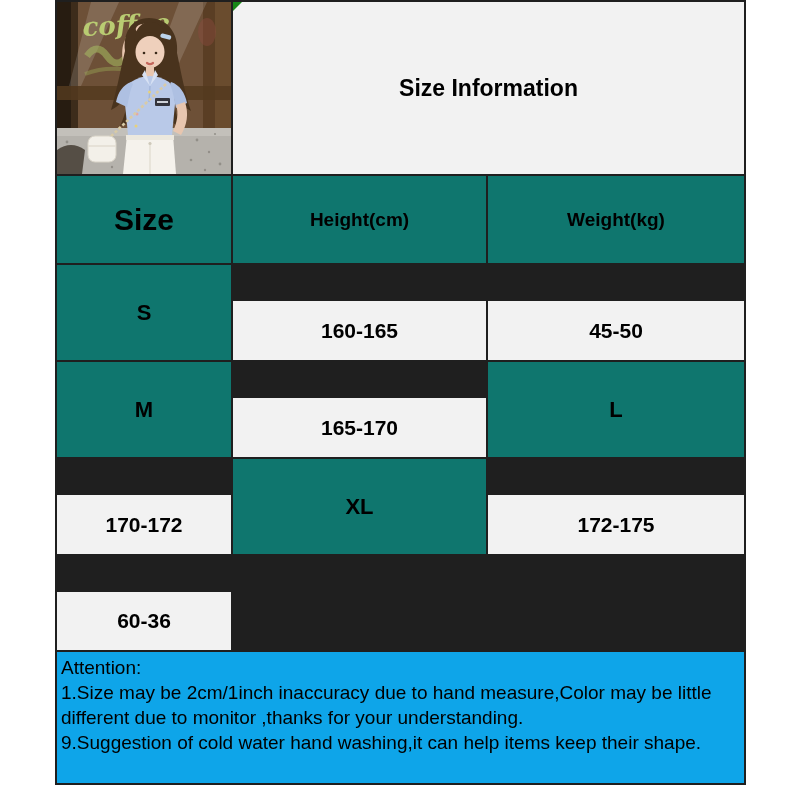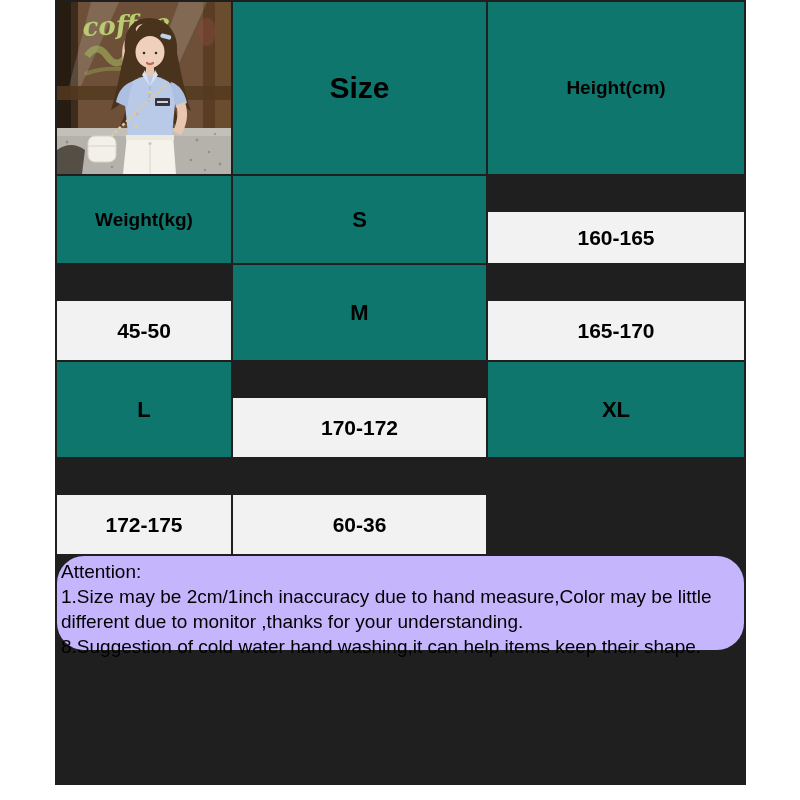--- a/index.html
+++ b/index.html
@@ -56,27 +56,26 @@
     height: 0;
     border-top: 9px solid #178717;
     border-right: 9px solid transparent;
   }
   .col-head { font-size: 19px; font-weight: bold; }
   .col-head-size { font-size: 30px; font-weight: bold; }
   .size-letter { font-size: 22px; font-weight: bold; }
   .value { font-size: 21px; font-weight: bold; margin-top: 36px; }
   .attention-cell {
     grid-column: 1 / 4;
-    background: #c4b5fd;
+    background: #0ea5e9;
     display: block;
     padding: 3px 4px 0 4px;
     font-size: 19px;
     line-height: 25px;
     text-align: left;
-    border-radius: 27px;
   }
   .attention-cell p { margin: 0; }
 </style>
 </head>
 <body>
 
 <div class="sheet">
   <div class="grid">
 
     <div class="cell photo-cell">
@@ -164,20 +163,24 @@
           <g>
             <path d="M70,133 L116,133 L119,172 L66,172 Z" fill="#f5f2ec"></path>
             <rect x="69" y="133" width="48" height="5" fill="#ece8de"></rect>
             <line x1="93" y1="140" x2="93" y2="172" stroke="#e3dfd5" stroke-width="1.5"></line>
             <circle cx="93" cy="141.5" r="1.6" fill="#cfc9bb"></circle>
           </g>
         </g>
       </svg>
     </div>
 
+    <div class="cell title-cell">
+      <span class="corner-flag"></span>
+      <span>Size Information</span>
+    </div>
 
     <div class="cell gray col-head-size">Size</div>
     <div class="cell gray col-head">Height(cm)</div>
     <div class="cell gray col-head">Weight(kg)</div>
 
     <div class="cell gray size-letter">S</div>
     <div class="cell value">160-165</div>
     <div class="cell value">45-50</div>
 
     <div class="cell gray size-letter">M</div>
@@ -186,17 +189,17 @@
     <div class="cell gray size-letter">L</div>
     <div class="cell value">170-172</div>
 
     <div class="cell gray size-letter">XL</div>
     <div class="cell value">172-175</div>
     <div class="cell value">60-36</div>
 
     <div class="cell attention-cell">
       <p>Attention:</p>
       <p>1.Size may be 2cm/1inch inaccuracy due to hand measure,Color may be little different due to monitor ,thanks for your understanding.</p>
-      <p>8.Suggestion of cold water hand washing,it can help items keep their shape.</p>
+      <p>9.Suggestion of cold water hand washing,it can help items keep their shape.</p>
     </div>
 
   </div>
 </div>
 
 </body></html>

